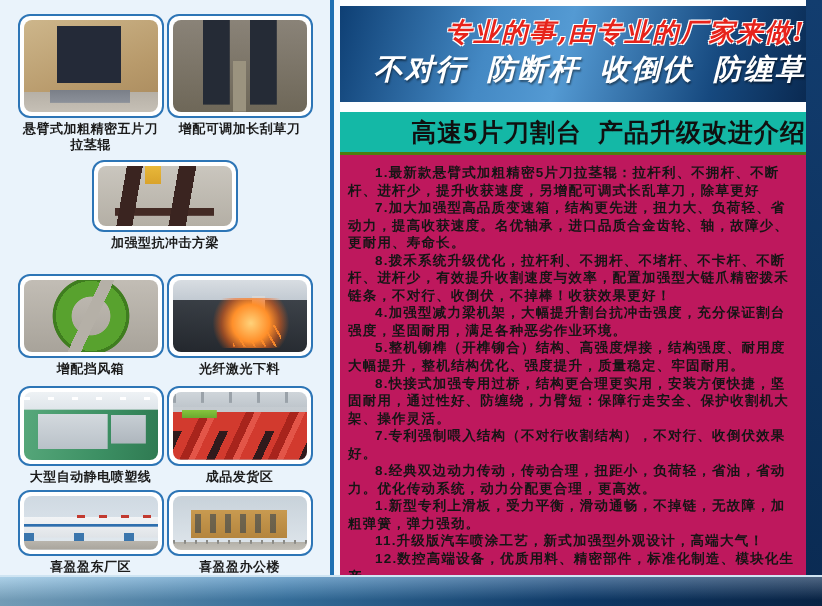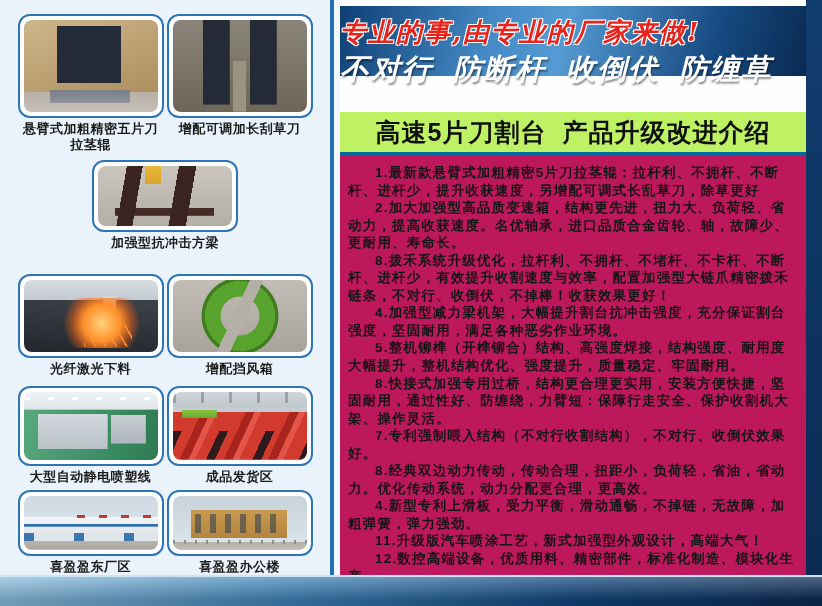--- a/index.html
+++ b/index.html
@@ -85,30 +85,30 @@
   .divider{position:absolute;left:330px;top:0;width:4px;height:575px;background:#2070b2;}
   .right-strip{position:absolute;right:0;top:0;width:16px;height:606px;
                background:linear-gradient(180deg,#123d6f,#0a2a52);}
   .bottom-band{position:absolute;left:0;bottom:0;width:822px;height:31px;
       border-top:2px solid #cfe4f2;box-sizing:border-box;z-index:5;
       background:linear-gradient(180deg,rgba(255,255,255,.28),rgba(0,0,0,.18) 80%),
                  linear-gradient(90deg,#8cbede,#3f83b8 35%,#11457c 70%,#0a2a52);}
 
   
   .right-panel{position:absolute;left:340px;top:0;width:466px;height:575px;background:#fdfeff;}
-  .header-box{position:absolute;left:0;top:6px;width:466px;height:70px;text-align:left;
+  .header-box{position:absolute;left:0;top:6px;width:466px;height:96px;text-align:right;
       background:linear-gradient(105deg,#0e3f74,#4489c4 32%,#549ad3 48%,#16497f 80%,#0a2a52);}
   .slogan{margin-top:9px;font-family:"DejaVu Serif",serif;font-style:italic;font-weight:bold;
       font-size:26px;letter-spacing:2px;color:#e7231b;white-space:pre;
       text-shadow:-1px -1px 0 #fff,1px -1px 0 #fff,-1px 1px 0 #fff,1px 1px 0 #fff;}
   .features{margin-top:0;font-size:29px;font-weight:bold;color:#fff;letter-spacing:2px;
       white-space:pre;text-shadow:1px 2px 2px rgba(0,0,0,.45);font-style:italic;}
-  .title-box{position:absolute;left:0;top:112px;width:466px;height:43px;background:#bef264;
-      border-bottom:3px solid #0369a1;box-sizing:border-box;display:flex;align-items:center;
-      justify-content:center;}
+  .title-box{position:absolute;left:0;top:112px;width:466px;height:43px;background:#14b8a6;
+      border-bottom:3px solid #4d7c0f;box-sizing:border-box;display:flex;align-items:center;
+      justify-content:flex-end;}
   .title-box span{font-size:25px;font-weight:bold;color:#101010;letter-spacing:1px;white-space:pre;}
   .body-box{position:absolute;left:0;top:155px;width:466px;height:420px;background:#be185d;
       box-sizing:border-box;padding:9px 8px 0 8px;overflow:hidden;}
   .body-box p{margin:0;text-indent:2em;font-size:13.5px;font-weight:bold;color:#151515;
       line-height:1.3;letter-spacing:1.2px;}
 </style>
 </head>
 <body>
 
 <div class="page">
@@ -135,29 +135,29 @@
         <div class="frame">
           <div class="photo p3"></div>
         </div>
         <figcaption>加强型抗冲击方梁</figcaption>
       </figure>
     </div>
 
     <div class="g-row r3">
       <figure class="card">
         <div class="frame">
+          <div class="photo p5"></div>
+        </div>
+        <figcaption>增配挡风箱</figcaption>
+      </figure>
+      <figure class="card">
+        <div class="frame">
           <div class="photo p6"></div>
         </div>
         <figcaption>光纤激光下料</figcaption>
-      </figure>
-      <figure class="card">
-        <div class="frame">
-          <div class="photo p5"></div>
-        </div>
-        <figcaption>增配挡风箱</figcaption>
       </figure>
     </div>
 
     <div class="g-row r4">
       <figure class="card">
         <div class="frame">
           <div class="photo p7"></div>
         </div>
         <figcaption>大型自动静电喷塑线</figcaption>
       </figure>
@@ -193,28 +193,28 @@
       <div class="slogan">专业的事,由专业的厂家来做!</div>
       <div class="features">不对行  防断杆  收倒伏  防缠草</div>
     </div>
 
     <div class="title-box">
       <span>高速5片刀割台  产品升级改进介绍</span>
     </div>
 
     <div class="body-box">
       <p>1.最新款悬臂式加粗精密5片刀拉茎辊：拉杆利、不拥杆、不断杆、进杆少，提升收获速度，另增配可调式长乱草刀，除草更好</p>
-      <p>2.加大加强型高品质变速箱，结构更先进，扭力大、负荷轻、省动力，提高收获速度。名优轴承，进口品质合金齿轮、轴，故障少、更耐用、寿命长。</p>
+      <p>7.加大加强型高品质变速箱，结构更先进，扭力大、负荷轻、省动力，提高收获速度。名优轴承，进口品质合金齿轮、轴，故障少、更耐用、寿命长。</p>
       <p>8.拨禾系统升级优化，拉杆利、不拥杆、不堵杆、不卡杆、不断杆、进杆少，有效提升收割速度与效率，配置加强型大链爪精密拨禾链条，不对行、收倒伏，不掉棒！收获效果更好！</p>
       <p>4.加强型减力梁机架，大幅提升割台抗冲击强度，充分保证割台强度，坚固耐用，满足各种恶劣作业环境。</p>
       <p>5.整机铆榫（开榫铆合）结构、高强度焊接，结构强度、耐用度大幅提升，整机结构优化、强度提升，质量稳定、牢固耐用。</p>
       <p>8.快接式加强专用过桥，结构更合理更实用，安装方便快捷，坚固耐用，通过性好、防缠绕，力臂短：保障行走安全、保护收割机大架、操作灵活。</p>
       <p>7.专利强制喂入结构（不对行收割结构），不对行、收倒伏效果好。</p>
       <p>8.经典双边动力传动，传动合理，扭距小，负荷轻，省油，省动力。优化传动系统，动力分配更合理，更高效。</p>
-      <p>4.新型专利上滑板，受力平衡，滑动通畅，不掉链，无故障，加粗弹簧，弹力强劲。</p>
+      <p>1.新型专利上滑板，受力平衡，滑动通畅，不掉链，无故障，加粗弹簧，弹力强劲。</p>
       <p>11.升级版汽车喷涂工艺，新式加强型外观设计，高端大气！</p>
       <p>12.数控高端设备，优质用料、精密部件，标准化制造、模块化生产</p>
     </div>
   </div>
 
   <div class="right-strip"></div>
   <div class="bottom-band"></div>
 
 </div>
 

